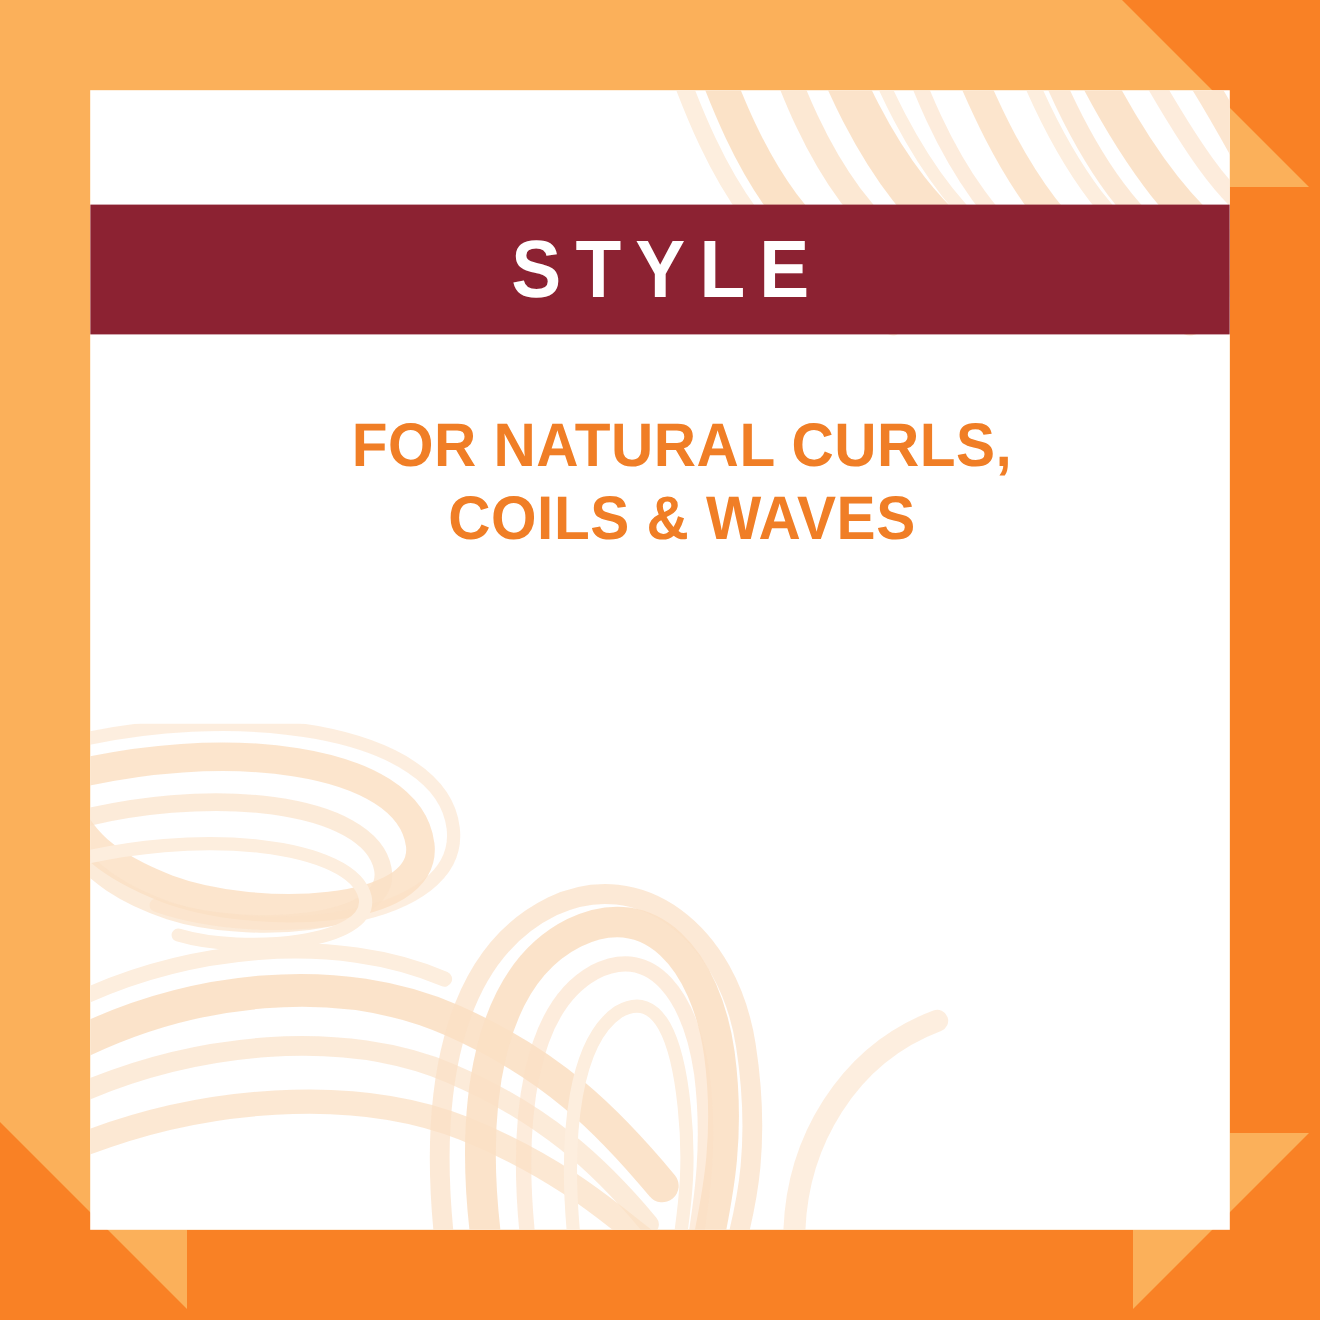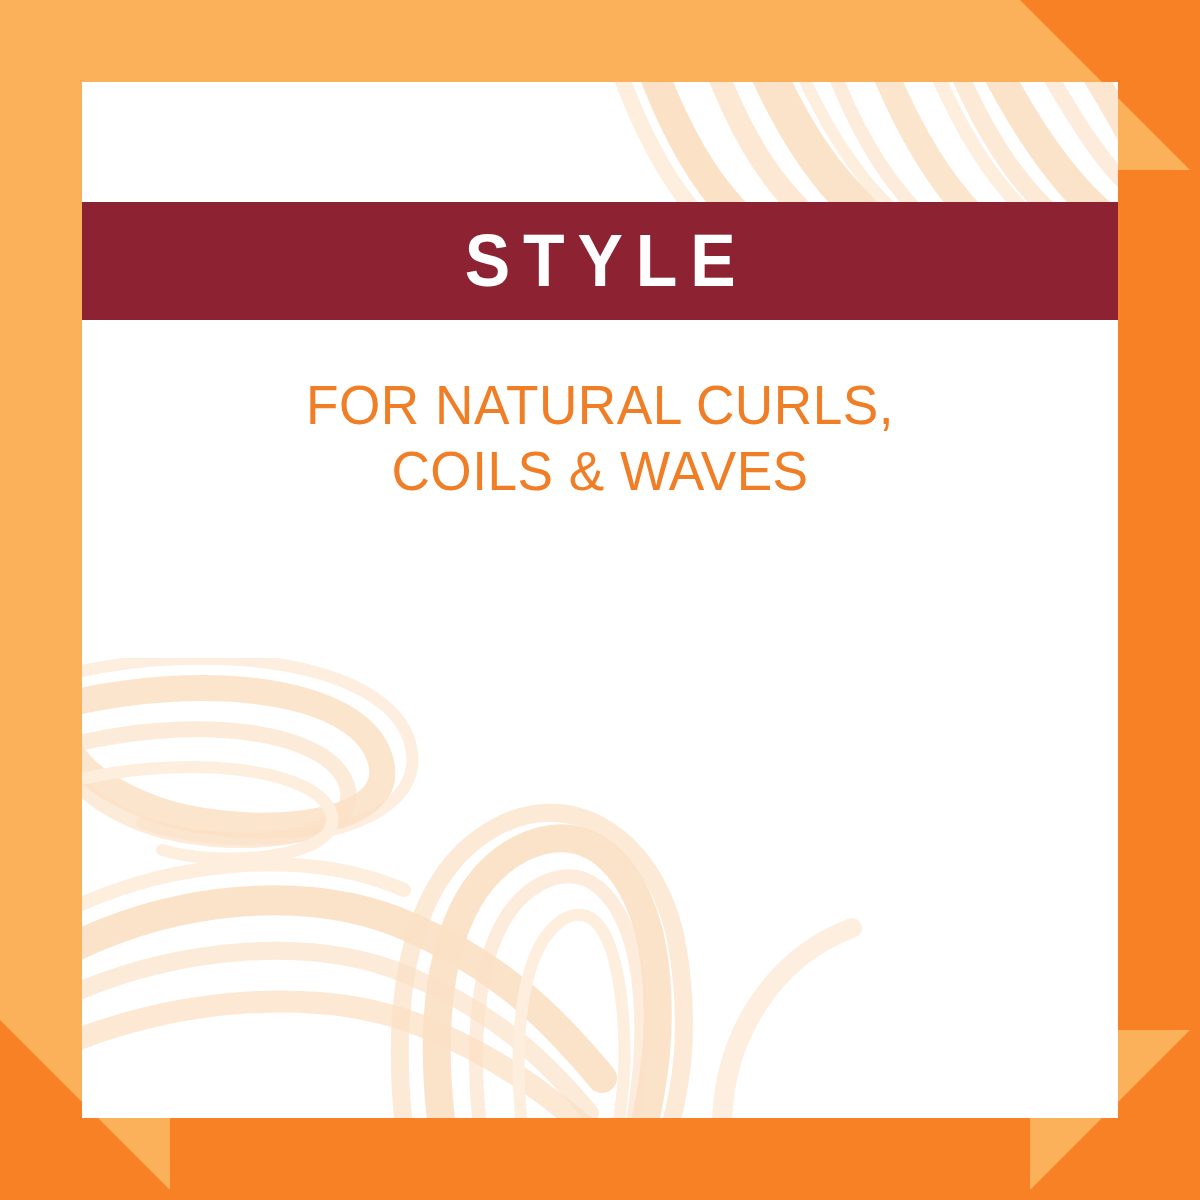--- a/index.html
+++ b/index.html
@@ -80,42 +80,42 @@
   #style-banner {
     position: absolute;
     left: 0;
     top: 104px;
     width: 1036px;
     height: 118px;
     background: #8c2232;
     display: flex;
     align-items: center;
     justify-content: center;
-    margin-top: 16px;
   }
   #style-title {
     color: #ffffff;
     font-size: 74px;
     font-weight: 700;
     letter-spacing: 14px;
     text-indent: 14px;
     line-height: 1;
     transform: scaleX(0.92);
     white-space: nowrap;
   }
 
   
   #copy {
     position: absolute;
     left: 0;
     top: 290px;
     width: 1036px;
     text-align: center;
     color: #f07e26;
-    font-weight: 400;
+    font-weight: 700;
+    padding-left: 20px;
   }
   .copy-block {
     width: 100%;
   }
   #headline-block {
     font-size: 56px;
     line-height: 1.18;
     letter-spacing: 0.5px;
   }
   #headline-block .copy-line {

